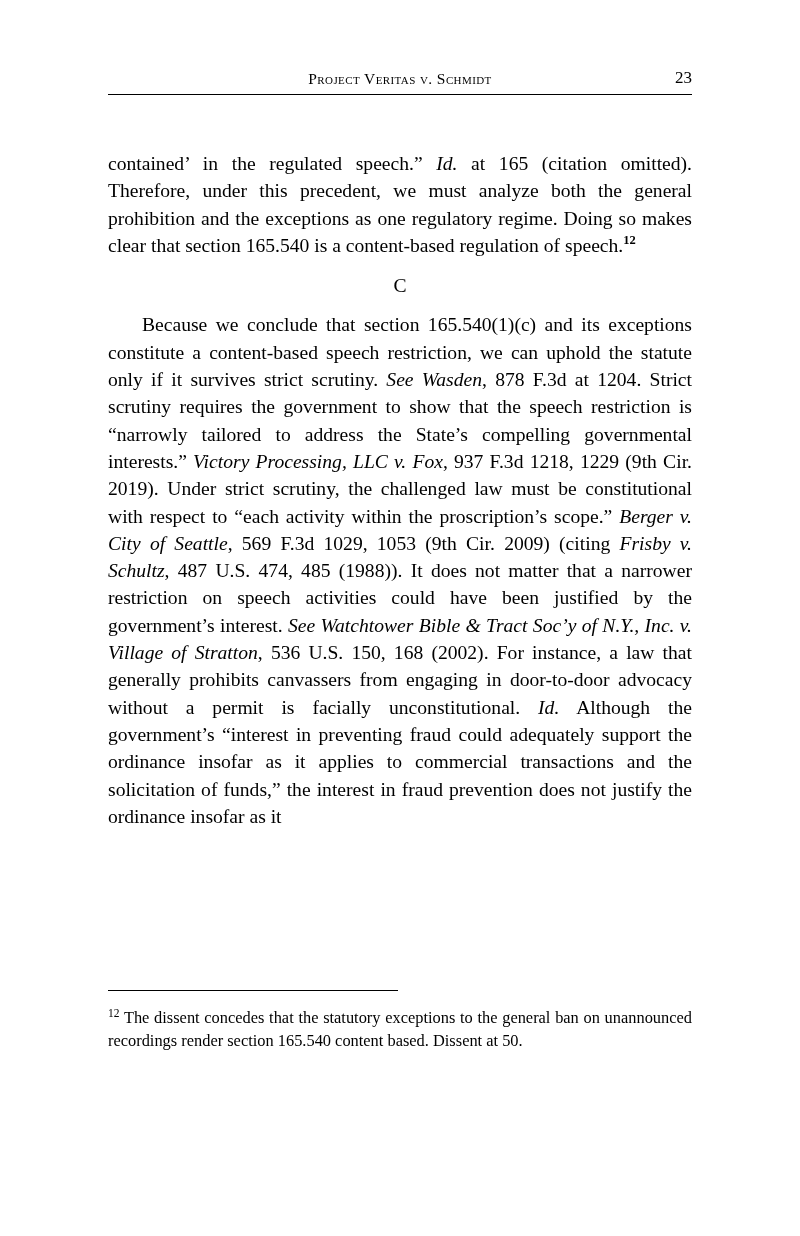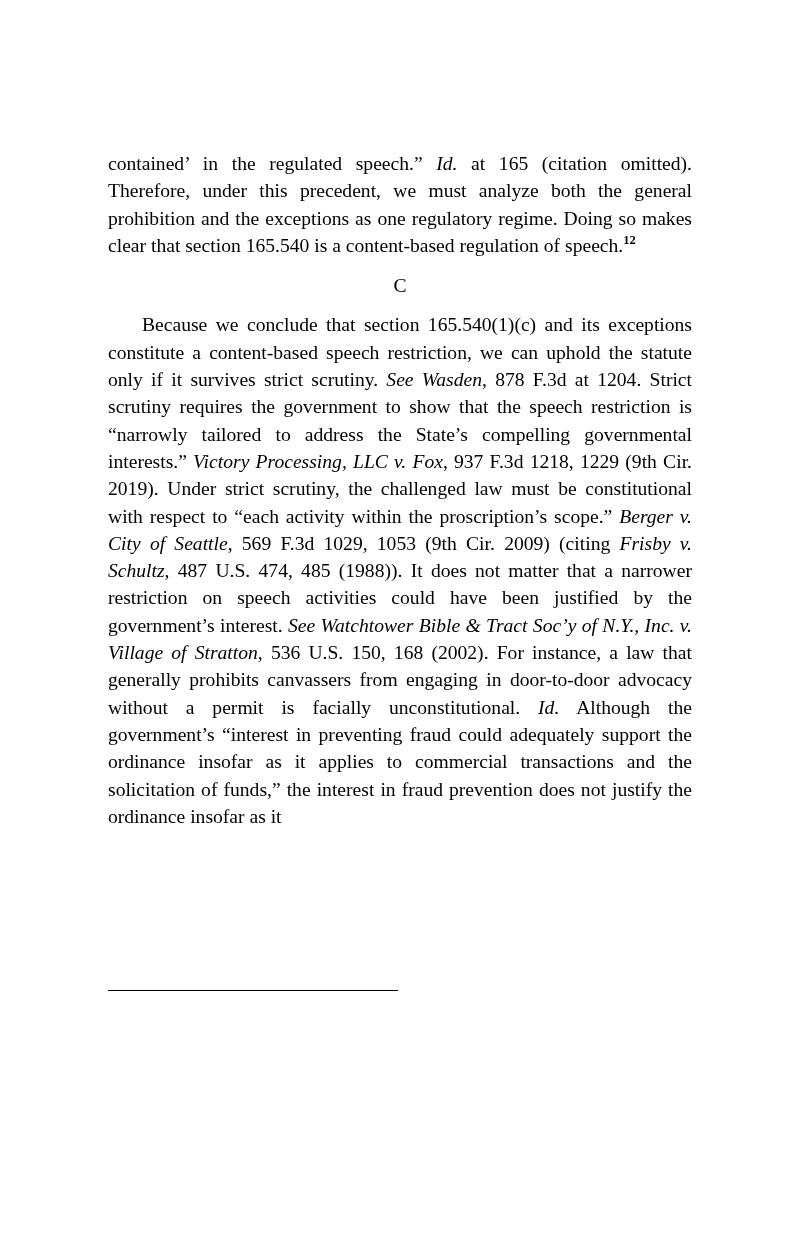--- a/index.html
+++ b/index.html
@@ -106,28 +106,36 @@
     font-size: 11.5px;
     vertical-align: super;
     line-height: 0;
   }
 </style>
 </head>
 <body>
 
 <div class="page">
 
+  <div class="header">
+    <div class="header-row">
+      <span class="header-title">Project Veritas v. Schmidt</span>
+      <span class="header-page-number">23</span>
+    </div>
+    <div class="header-rule"></div>
+  </div>
 
   <div class="body-text">
 
     <p class="para"><span>contained’ in the regulated speech.”  </span><i>Id.</i><span> at 165 (citation omitted).  Therefore, under this precedent, we must analyze both the general prohibition and the exceptions as one regulatory regime.  Doing so makes clear that section 165.540 is a content-based regulation of speech.</span><sup class="fn">12</sup></p>
 
     <div class="center-head">C</div>
 
     <p class="para indent"><span>Because we conclude that section 165.540(1)(c) and its exceptions constitute a content-based speech restriction, we can uphold the statute only if it survives strict scrutiny.  </span><i>See Wasden</i><span>, 878 F.3d at 1204.  Strict scrutiny requires the government to show that the speech restriction is “narrowly tailored to address the State’s compelling governmental interests.”  </span><i>Victory Processing, LLC v. Fox</i><span>, 937 F.3d 1218, 1229 (9th Cir. 2019).  Under strict scrutiny, the challenged law must be constitutional with respect to “each activity within the proscription’s scope.”  </span><i>Berger v. City of Seattle</i><span>, 569 F.3d 1029, 1053 (9th Cir. 2009) (citing </span><i>Frisby v. Schultz</i><span>, 487 U.S. 474, 485 (1988)).  It does not matter that a narrower restriction on speech activities could have been justified by the government’s interest.  </span><i>See Watchtower Bible &amp; Tract Soc’y of N.Y., Inc. v. Village of Stratton</i><span>, 536 U.S. 150, 168 (2002).   For instance, a law that generally prohibits canvassers from engaging in door-to-door advocacy without a permit is facially unconstitutional.  </span><i>Id.</i><span>  Although the government’s “interest in preventing fraud could adequately support the ordinance insofar as it applies to commercial transactions and the solicitation of funds,” the interest in fraud prevention does not justify the ordinance insofar as it</span></p>
 
   </div>
 
   <div class="footnote-area">
     <div class="footnote-rule"></div>
+    <p class="footnote-text"><sup>12</sup><span> The dissent concedes that the statutory exceptions to the general ban on unannounced recordings render section 165.540 content based.  Dissent at 50.</span></p>
   </div>
 
 </div>
 
 </body></html>

